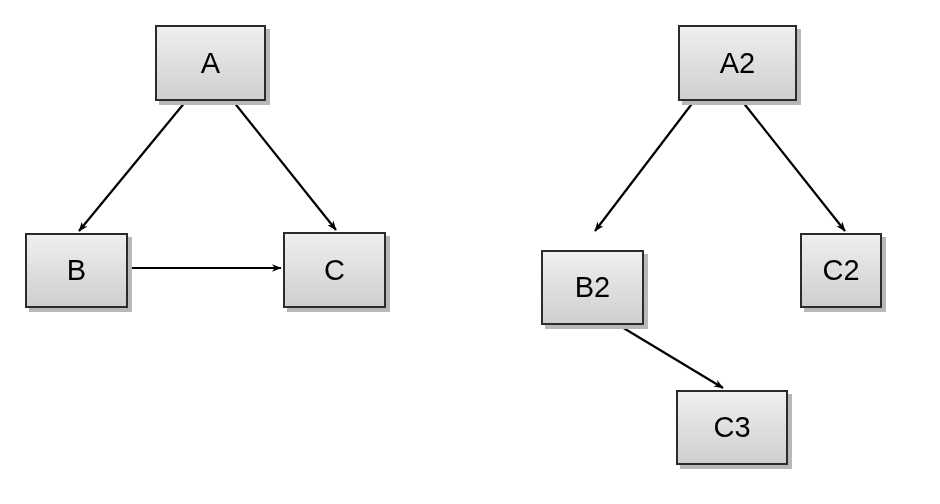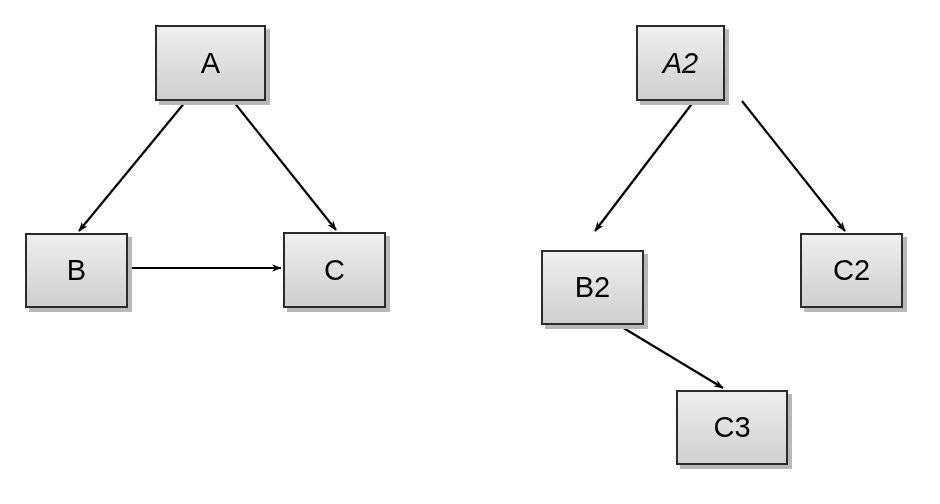--- a/index.html
+++ b/index.html
@@ -71,27 +71,27 @@
   <div id="nodes-group">
       <div class="node" style="left: 155px; top: 25px; width: 111px; height: 76px; border-color: rgb(43, 43, 43); background-image: linear-gradient(rgb(239, 239, 239) 0%, rgb(207, 207, 207) 100%); box-shadow: rgb(184, 184, 184) 4px 4px 0px 0px;">
         <span class="node-label">A</span>
       </div>
       <div class="node" style="left: 25px; top: 233px; width: 103px; height: 75px; border-color: rgb(43, 43, 43); background-image: linear-gradient(rgb(239, 239, 239) 0%, rgb(207, 207, 207) 100%); box-shadow: rgb(184, 184, 184) 4px 4px 0px 0px;">
         <span class="node-label">B</span>
       </div>
       <div class="node" style="left: 283px; top: 232px; width: 103px; height: 76px; border-color: rgb(43, 43, 43); background-image: linear-gradient(rgb(239, 239, 239) 0%, rgb(207, 207, 207) 100%); box-shadow: rgb(184, 184, 184) 4px 4px 0px 0px;">
         <span class="node-label">C</span>
       </div>
-      <div class="node" style="left: 636px; top: 25px; width: 89px; height: 76px; border-color: rgb(43, 43, 43); background-image: linear-gradient(rgb(239, 239, 239) 0%, rgb(207, 207, 207) 100%); box-shadow: rgb(184, 184, 184) 4px 4px 0px 0px; font-style: italic;">
+      <div class="node" style="left: 678px; top: 25px; width: 119px; height: 76px; border-color: rgb(43, 43, 43); background-image: linear-gradient(rgb(239, 239, 239) 0%, rgb(207, 207, 207) 100%); box-shadow: rgb(184, 184, 184) 4px 4px 0px 0px;">
         <span class="node-label">A2</span>
       </div>
       <div class="node" style="left: 541px; top: 250px; width: 103px; height: 75px; border-color: rgb(43, 43, 43); background-image: linear-gradient(rgb(239, 239, 239) 0%, rgb(207, 207, 207) 100%); box-shadow: rgb(184, 184, 184) 4px 4px 0px 0px;">
         <span class="node-label">B2</span>
       </div>
-      <div class="node" style="left: 800px; top: 233px; width: 103px; height: 75px; border-color: rgb(43, 43, 43); background-image: linear-gradient(rgb(239, 239, 239) 0%, rgb(207, 207, 207) 100%); box-shadow: rgb(184, 184, 184) 4px 4px 0px 0px;">
+      <div class="node" style="left: 800px; top: 233px; width: 82px; height: 75px; border-color: rgb(43, 43, 43); background-image: linear-gradient(rgb(239, 239, 239) 0%, rgb(207, 207, 207) 100%); box-shadow: rgb(184, 184, 184) 4px 4px 0px 0px;">
         <span class="node-label">C2</span>
       </div>
       <div class="node" style="left: 676px; top: 390px; width: 112px; height: 75px; border-color: rgb(43, 43, 43); background-image: linear-gradient(rgb(239, 239, 239) 0%, rgb(207, 207, 207) 100%); box-shadow: rgb(184, 184, 184) 4px 4px 0px 0px;">
         <span class="node-label">C3</span>
       </div>
     </div>
 
 </div>
 
 </body></html>

